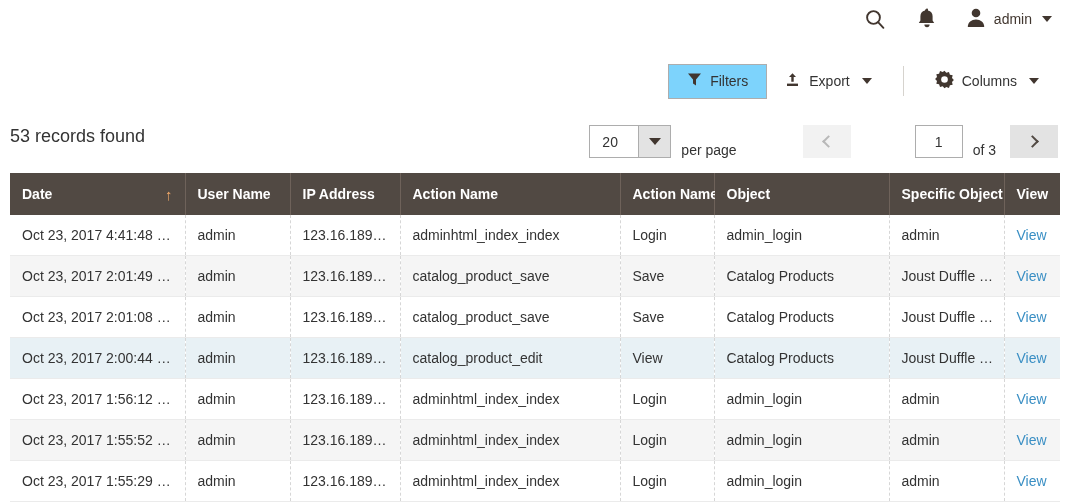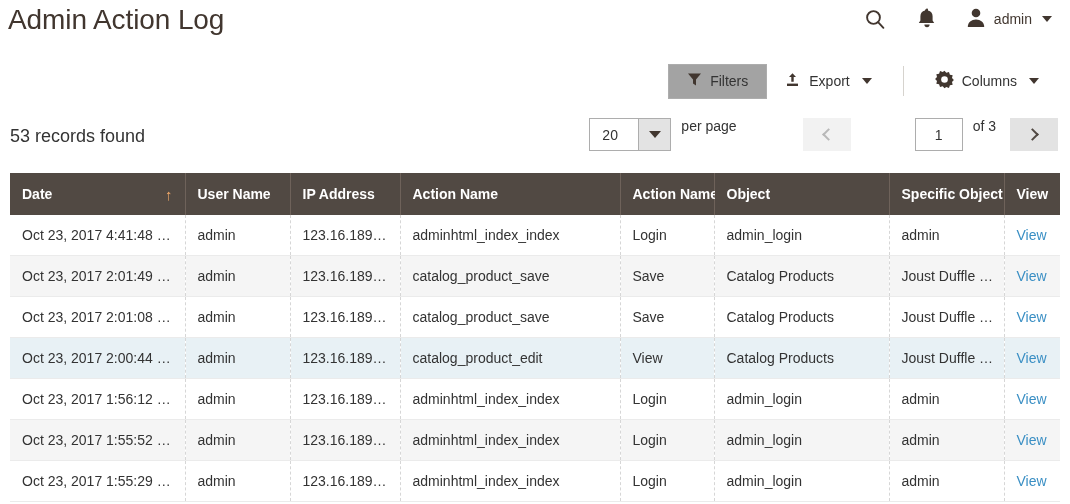--- a/index.html
+++ b/index.html
@@ -63,21 +63,21 @@
     right: 14px; top: 62px;
     display: flex;
     align-items: center;
     height: 38px;
   }
   .btn-filters {
     display: flex; align-items: center; 
     gap: 8px;
     height: 35px;
     padding: 0 18px;
-    background: #a3a3a3;
+    background: #7dd3fc;
     border: 1px solid #adadad;
     color: #333;
     font-size: 14px;
     cursor: pointer;
   }
   .tool-sep {
     width: 1px; height: 30px;
     background: #d6d3ce;
     margin: 0 14px;
   }
@@ -109,21 +109,21 @@
   .records-found {
     position: absolute;
     left: 10px; top: 8px;
     font-size: 18px;
     color: #333;
   }
   .pager {
     position: absolute;
     right: 12px; top: 0;
     display: flex;
-    align-items: flex-start;
+    align-items: flex-end;
     height: 40px;
   }
   .per-page-select {
     display: flex;
     align-items: stretch;
     border: 1px solid #adadad;
     background: #fff;
     height: 33px;
   }
   .per-page-value {
@@ -247,21 +247,20 @@
   col.c-obj  { width: 175px; }
   col.c-spec { width: 115px; }
   col.c-view { width: 56px; }
 </style>
 </head>
 <body>
 
 <div class="page">
 
   <div class="page-header">
-    <div class="page-title">Admin Action Log</div>
 
     <div class="header-tools">
 
       <div class="hdr-icon-btn">
         <svg width="24" height="24" viewBox="0 0 24 24" fill="none" aria-hidden="true">
           <circle cx="10.5" cy="10.5" r="6.4" stroke="#41362f" stroke-width="1.9"></circle>
           <line x1="15.3" y1="15.3" x2="20.4" y2="20.8" stroke="#41362f" stroke-width="1.9" stroke-linecap="round"></line>
         </svg>
       </div>
 

